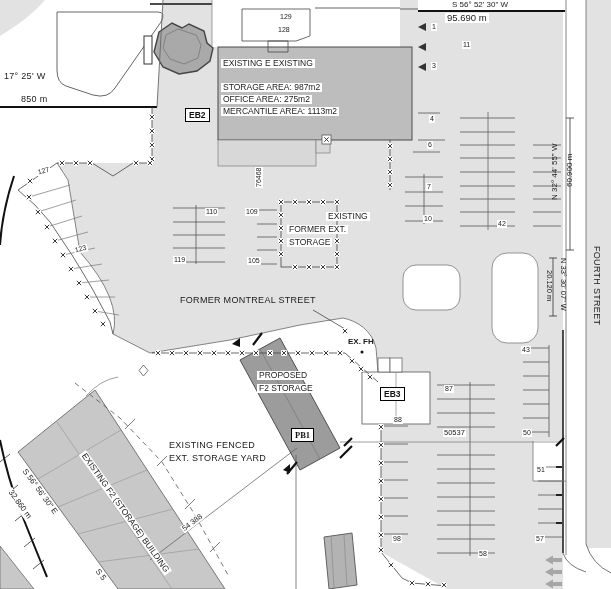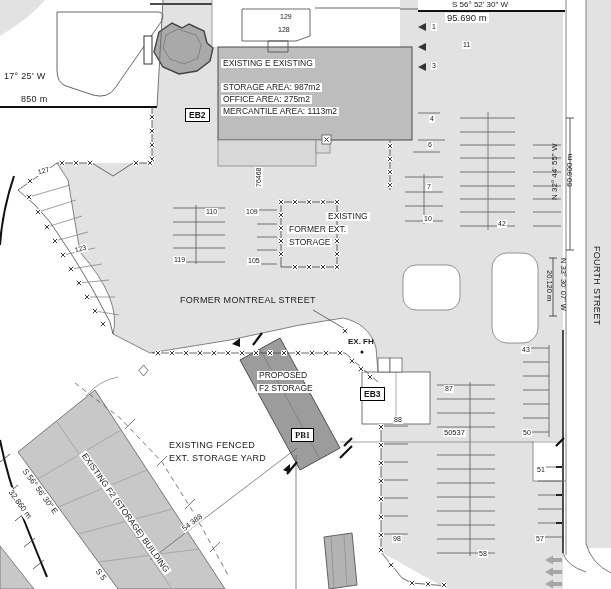--- a/index.html
+++ b/index.html
@@ -251,21 +251,21 @@
 <span class="t bg info" style="left:221px;top:107px;">MERCANTILE AREA: 1113m2</span>
 <span class="box" style="left:185px;top:108px;">EB2</span>
 
 <span class="t bg info" style="left:286px;top:212px;margin-left:40px;">EXISTING</span>
 <span class="t bg info" style="left:287px;top:225px;">FORMER EXT.</span>
 <span class="t bg info" style="left:287px;top:238px;">STORAGE</span>
 
 <span class="t bg info" style="left:257px;top:371px;">PROPOSED</span>
 <span class="t bg info" style="left:257px;top:384px;">F2 STORAGE</span>
 <span class="box" style="left:291px;top:428px;font-family:Liberation Serif, serif;">PB1</span>
-<span class="box" style="left:360px;top:387px;">EB3</span>
+<span class="box" style="left:380px;top:387px;">EB3</span>
 <span class="box" style="left:322px;top:589px;">EB4</span>
 
 <span class="t big" style="left:169px;top:441px;">EXISTING FENCED</span>
 <span class="t big" style="left:169px;top:454px;">EXT. STORAGE YARD</span>
 
 <span class="t" style="left:348px;top:338px;font-weight:bold;">EX. FH</span>
 
 <span class="t bg rot info" style="left:86px;top:450px;transform:rotate(54.5deg);">EXISTING F2 (STORAGE) BUILDING</span>
 <span class="t bg rot" style="left:26px;top:466px;transform:rotate(54deg);">S 56° 56' 30" E</span>
 <span class="t bg rot" style="left:12px;top:487px;transform:rotate(54deg);">32.860 m</span>

